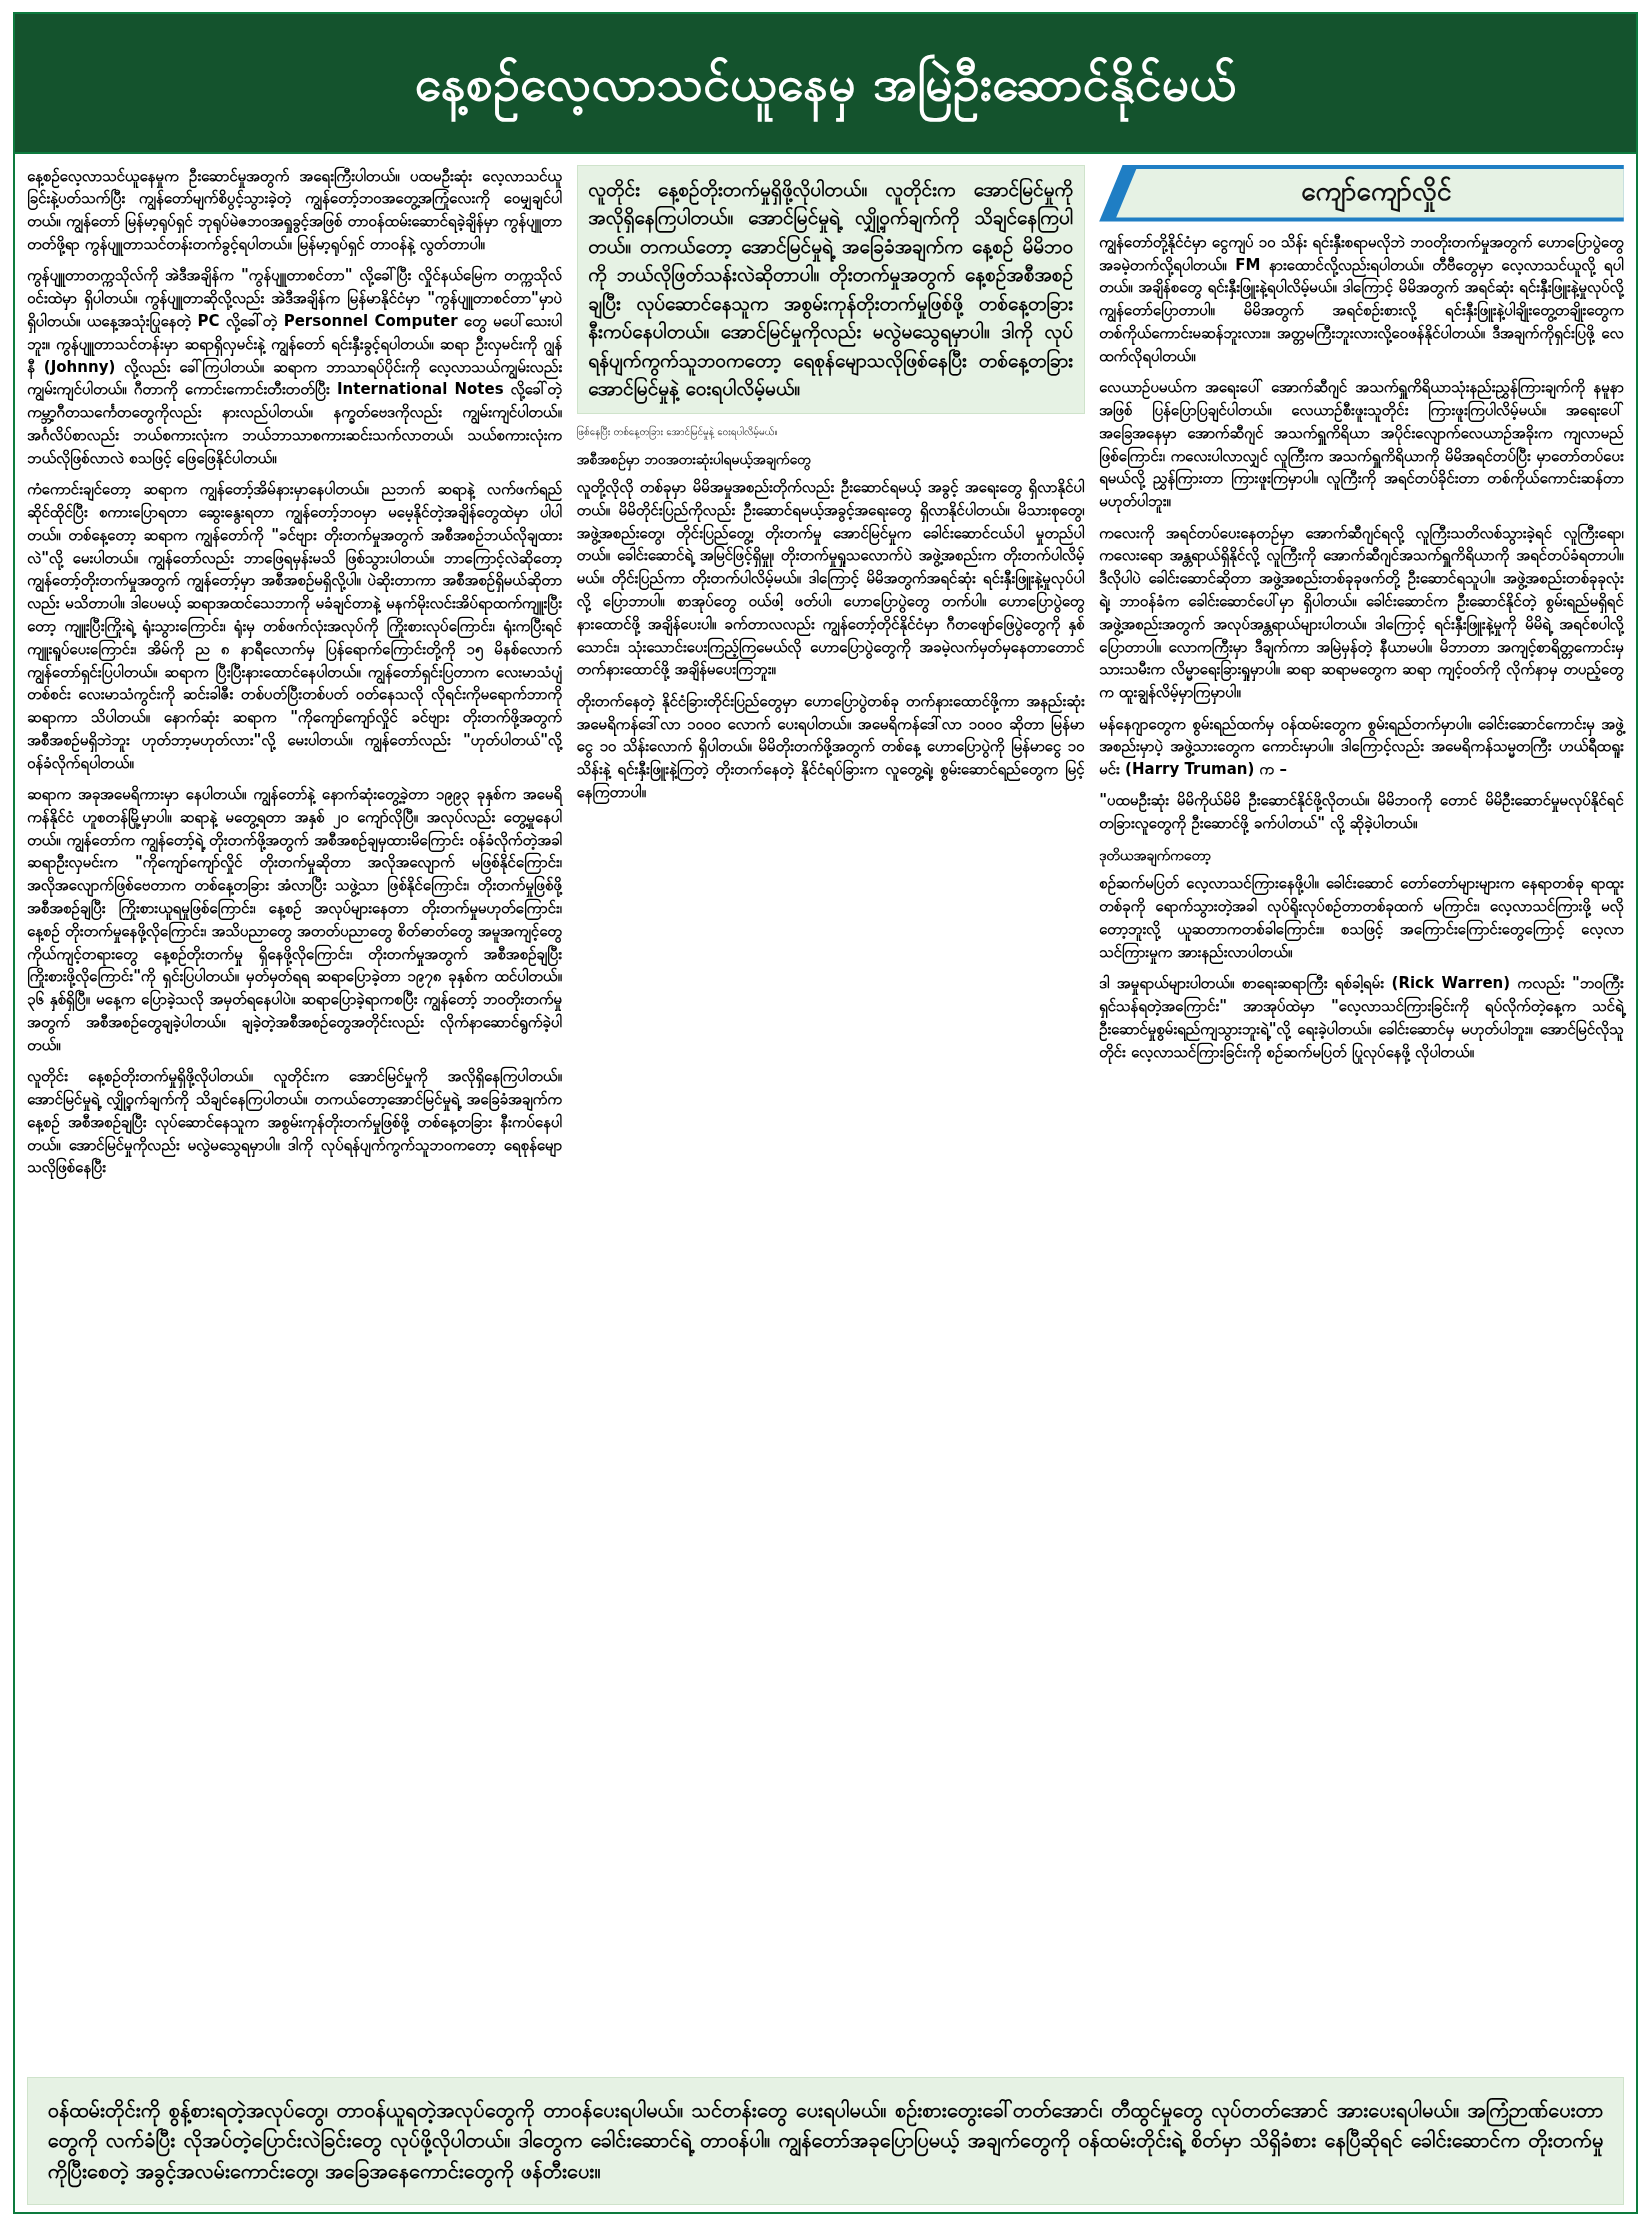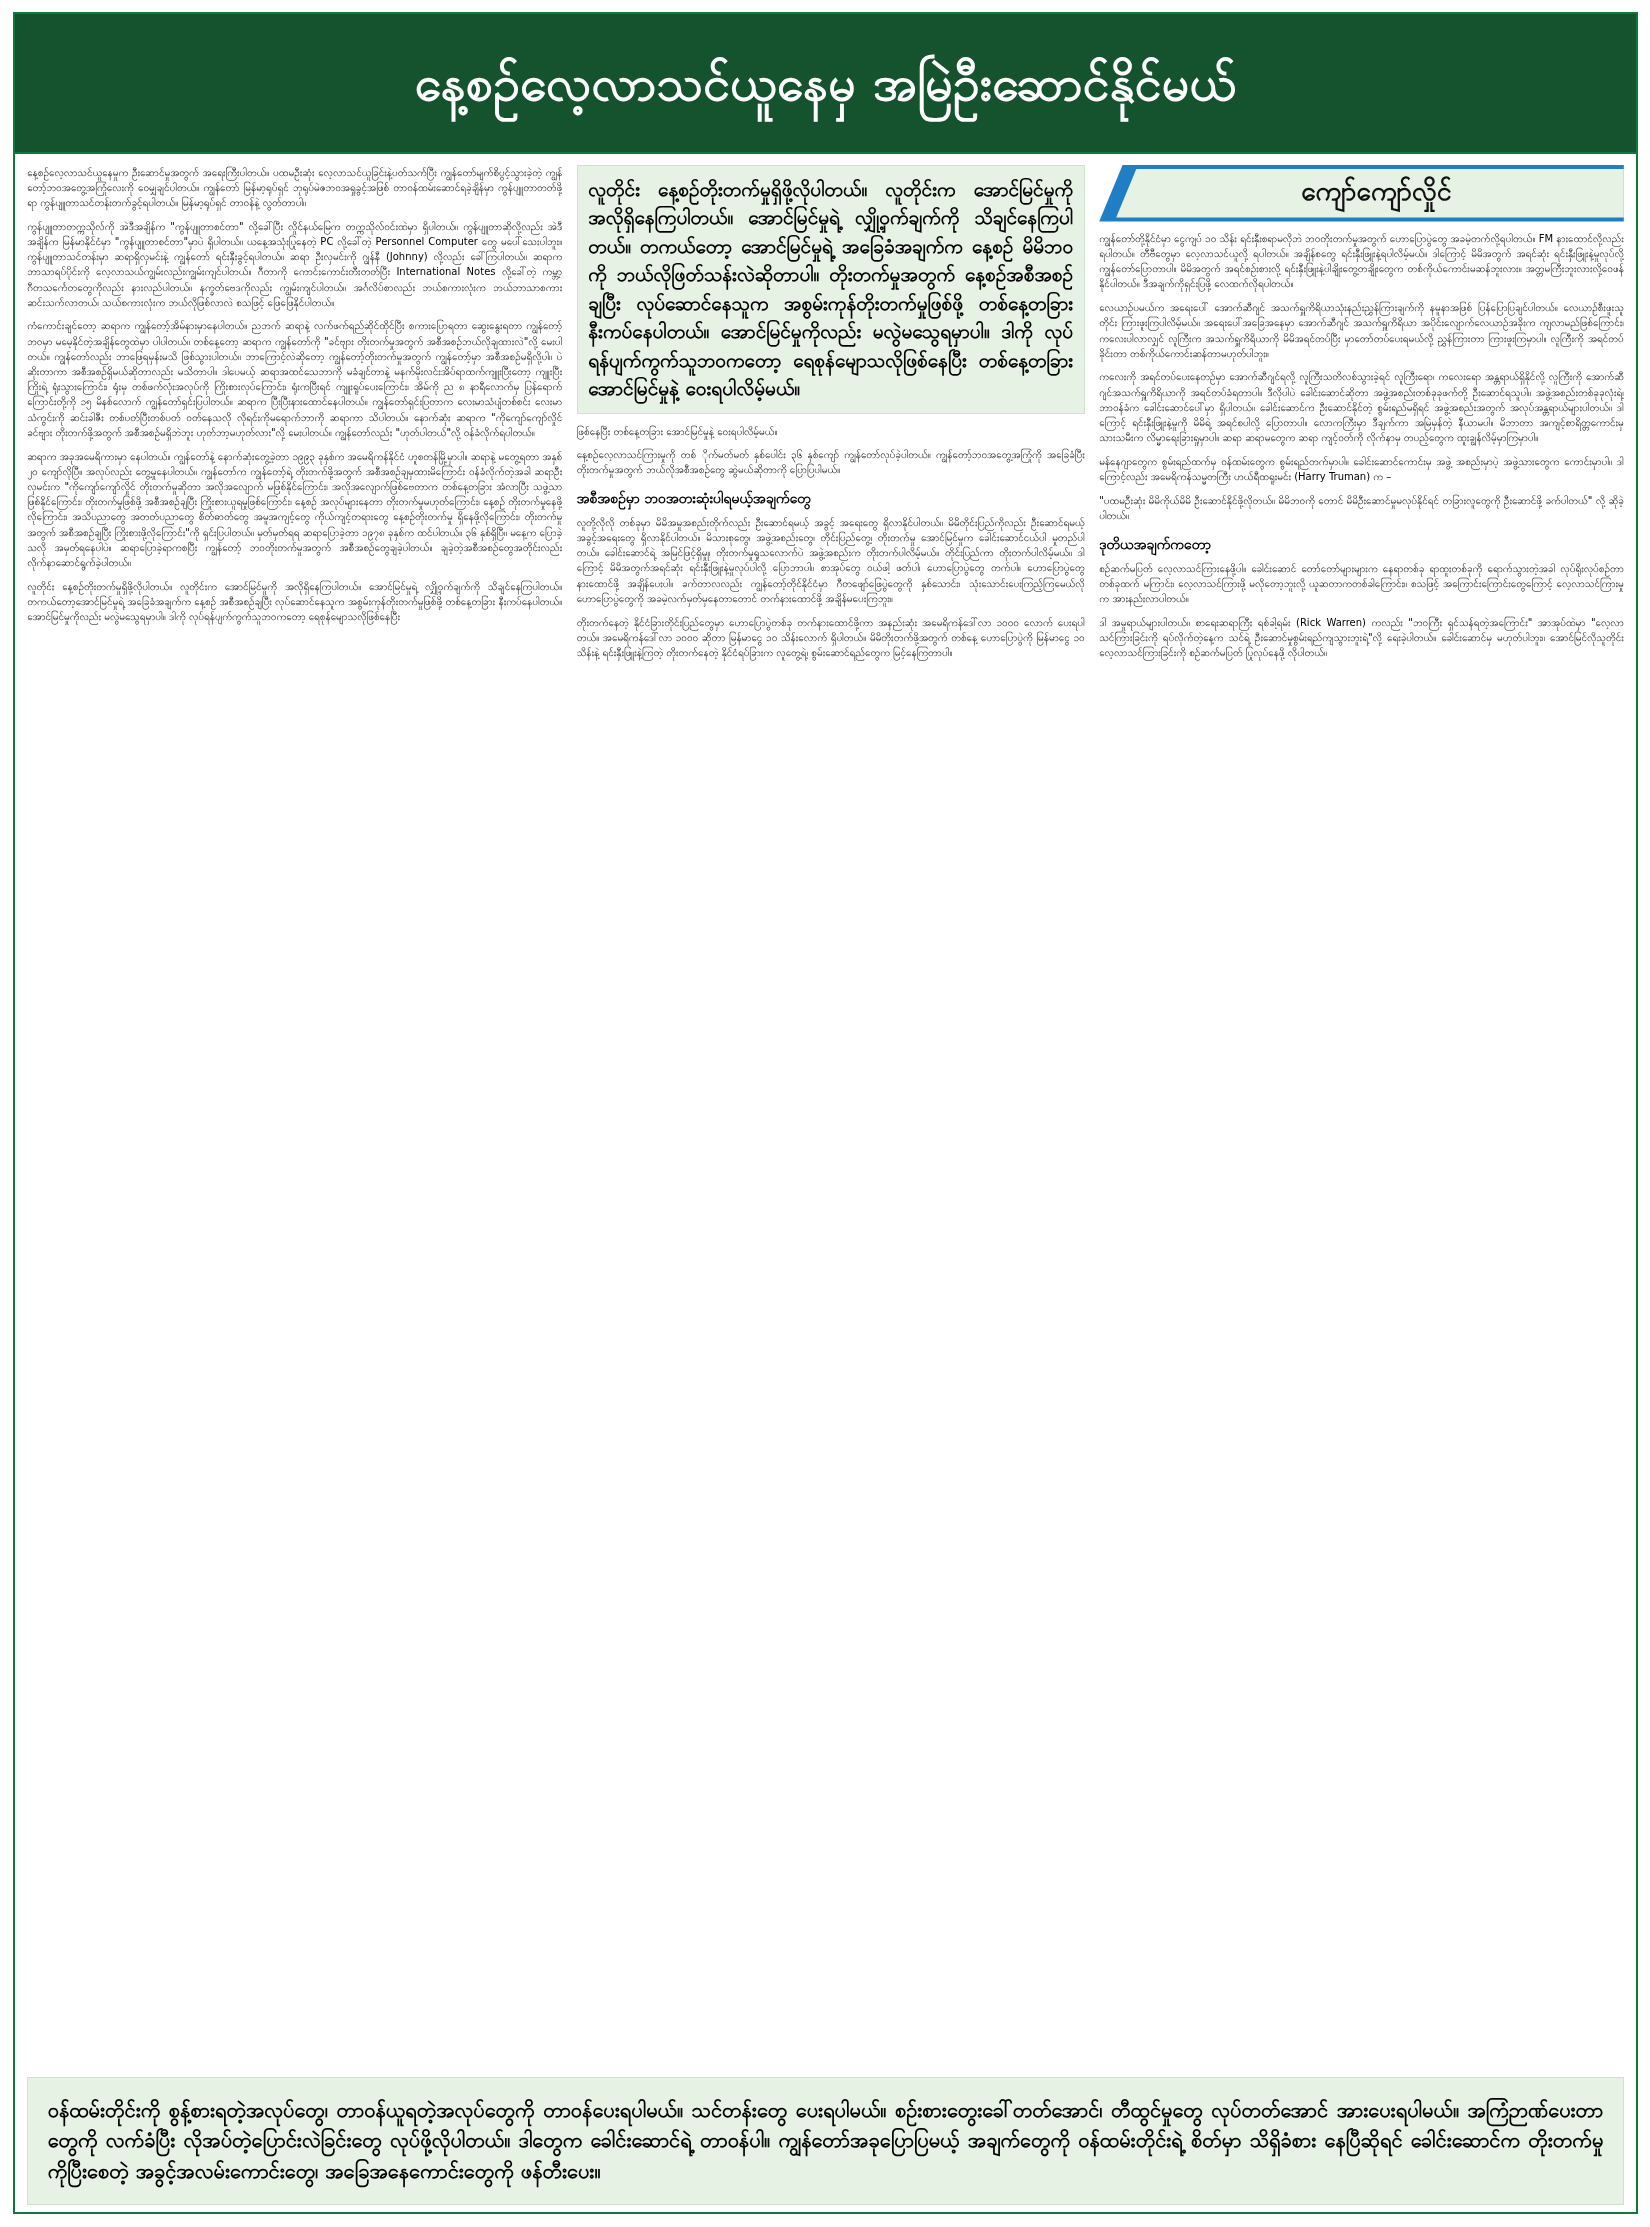--- a/index.html
+++ b/index.html
@@ -63,26 +63,27 @@
   }
   .col {
     display: flex;
     flex-direction: column;
   }
   .col-left  { width: 535px; }
   .col-mid   { width: 508px; }
   .col-right { width: 502px; flex: 1 1 auto; }
 
   .para {
-    font-size: 10px;
+    font-size: 15px;
     line-height: 1.52;
     text-align: justify;
     text-justify: inter-word;
     margin: 0 0 8.6px 0;
     word-break: break-word;
+    font-weight: bold;
   }
   .para:last-child { margin-bottom: 0; }
 
   
   .lead-box {
     background: #e6f2e4;
     border: 0.7px solid #cfe3cb;
     padding: 9.2px 10.6px 10.6px 10.6px;
     margin-bottom: 9.2px;
   }
@@ -170,21 +171,20 @@
           <p class="para">ကံကောင်းချင်တော့ ဆရာက ကျွန်တော့်အိမ်နားမှာနေပါတယ်။ ညဘက် ဆရာနဲ့ လက်ဖက်ရည်ဆိုင်ထိုင်ပြီး စကားပြောရတာ ဆွေးနွေးရတာ ကျွန်တော့်ဘဝမှာ မမေ့နိုင်တဲ့အချိန်တွေထဲမှာ ပါပါတယ်။ တစ်နေ့တော့ ဆရာက ကျွန်တော်ကို "ခင်ဗျား တိုးတက်မှုအတွက် အစီအစဉ်ဘယ်လိုချထားလဲ"လို့ မေးပါတယ်။ ကျွန်တော်လည်း ဘာဖြေရမှန်းမသိ ဖြစ်သွားပါတယ်။ ဘာကြောင့်လဲဆိုတော့ ကျွန်တော့်တိုးတက်မှုအတွက် ကျွန်တော့်မှာ အစီအစဉ်မရှိလို့ပါ။ ပဲဆိုးတာကာ အစီအစဉ်ရှိမယ်ဆိုတာလည်း မသိတာပါ။ ဒါပေမယ့် ဆရာအထင်သေဘာကို မခံချင်တာနဲ့ မနက်မိုးလင်းအိပ်ရာထက်ကျူးပြီးတော့ ကျူးပြီးကြိုးရဲ့ ရုံးသွားကြောင်း၊ ရုံးမှ တစ်ဖက်လုံးအလုပ်ကို ကြိုးစားလုပ်ကြောင်း၊ ရုံးကပြီးရင် ကျူးရူပ်ပေးကြောင်း၊ အိမ်ကို ည ၈ နာရီလောက်မှ ပြန်ရောက်ကြောင်းတို့ကို ၁၅ မိနစ်လောက် ကျွန်တော်ရှင်းပြပါတယ်။ ဆရာက ပြီးပြီးနားထောင်နေပါတယ်။ ကျွန်တော်ရှင်းပြတာက လေးမာသံပျံတစ်စင်း လေးမာသံကွင်းကို ဆင်းခါဇီး တစ်ပတ်ပြီးတစ်ပတ် ဝတ်နေသလို လိုရင်းကိုမရောက်ဘာကို ဆရာကာ သိပါတယ်။ နောက်ဆုံး ဆရာက "ကိုကျော်ကျော်လှိုင် ခင်ဗျား တိုးတက်ဖို့အတွက် အစီအစဉ်မရှိဘဲဘူး ဟုတ်ဘာ့မဟုတ်လား"လို့ မေးပါတယ်။ ကျွန်တော်လည်း "ဟုတ်ပါတယ်"လို့ ဝန်ခံလိုက်ရပါတယ်။</p>
           <p class="para">ဆရာက အခုအမေရိကားမှာ နေပါတယ်။ ကျွန်တော်နဲ့ နောက်ဆုံးတွေ့ခဲ့တာ ၁၉၉၃ ခုနှစ်က အမေရိကန်နိုင်ငံ ဟူစတန်မြို့မှာပါ။ ဆရာနဲ့ မတွေ့ရတာ အနှစ် ၂၀ ကျော်လိုပြီ။ အလုပ်လည်း တွေ့မှုနေပါတယ်။ ကျွန်တော်က ကျွန်တော့်ရဲ့ တိုးတက်ဖို့အတွက် အစီအစဉ်ချမှထားမိကြောင်း ဝန်ခံလိုက်တဲ့အခါ ဆရာဦးလှမင်းက "ကိုကျော်ကျော်လှိုင် တိုးတက်မှုဆိုတာ အလိုအလျောက် မဖြစ်နိုင်ကြောင်း၊ အလိုအလျောက်ဖြစ်ဗေတာက တစ်နေ့တခြား အံလာပြီး သဖွဲ့သာ ဖြစ်နိုင်ကြောင်း၊ တိုးတက်မှုဖြစ်ဖို့ အစီအစဉ်ချပြီး ကြိုးစားယူရမှုဖြစ်ကြောင်း၊ နေ့စဉ် အလုပ်များနေတာ တိုးတက်မှုမဟုတ်ကြောင်း၊ နေ့စဉ် တိုးတက်မှုနေဖို့လိုကြောင်း၊ အသိပညာတွေ အတတ်ပညာတွေ စိတ်ဓာတ်တွေ အမူအကျင့်တွေ ကိုယ်ကျင့်တရားတွေ နေ့စဉ်တိုးတက်မှု ရှိနေဖို့လိုကြောင်း၊ တိုးတက်မှုအတွက် အစီအစဉ်ချပြီး ကြိုးစားဖို့လိုကြောင်း"ကို ရှင်းပြပါတယ်။ မှတ်မှတ်ရရ ဆရာပြောခဲ့တာ ၁၉၇၈ ခုနှစ်က ထင်ပါတယ်။ ၃၆ နှစ်ရှိပြီ။ မနေ့က ပြောခဲ့သလို အမှတ်ရနေပါပဲ။ ဆရာပြောခဲ့ရာကစပြီး ကျွန်တော့် ဘဝတိုးတက်မှုအတွက် အစီအစဉ်တွေချခဲ့ပါတယ်။ ချခဲ့တဲ့အစီအစဉ်တွေအတိုင်းလည်း လိုက်နာဆောင်ရွက်ခဲ့ပါတယ်။</p>
           <p class="para">လူတိုင်း နေ့စဉ်တိုးတက်မှုရှိဖို့လိုပါတယ်။ လူတိုင်းက အောင်မြင်မှုကို အလိုရှိနေကြပါတယ်။ အောင်မြင်မှုရဲ့ လျှို့ဝှက်ချက်ကို သိချင်နေကြပါတယ်။ တကယ်တော့အောင်မြင်မှုရဲ့ အခြေခံအချက်က နေ့စဉ် အစီအစဉ်ချပြီး လုပ်ဆောင်နေသူက အစွမ်းကုန်တိုးတက်မှုဖြစ်ဖို့ တစ်နေ့တခြား နီးကပ်နေပါတယ်။ အောင်မြင်မှုကိုလည်း မလွဲမသွေရမှာပါ။ ဒါကို လုပ်ရန်ပျက်ကွက်သူဘဝကတော့ ရေစုန်မျောသလိုဖြစ်နေပြီး</p>
         </div>
 
         <div class="col col-mid">
           <div class="lead-box">
             <p class="lead-text">လူတိုင်း နေ့စဉ်တိုးတက်မှုရှိဖို့လိုပါတယ်။ လူတိုင်းက အောင်မြင်မှုကို အလိုရှိနေကြပါတယ်။ အောင်မြင်မှုရဲ့ လျှို့ဝှက်ချက်ကို သိချင်နေကြပါတယ်။ တကယ်တော့ အောင်မြင်မှုရဲ့ အခြေခံအချက်က နေ့စဉ် မိမိဘဝကို ဘယ်လိုဖြတ်သန်းလဲဆိုတာပါ။ တိုးတက်မှုအတွက် နေ့စဉ်အစီအစဉ်ချပြီး လုပ်ဆောင်နေသူက အစွမ်းကုန်တိုးတက်မှုဖြစ်ဖို့ တစ်နေ့တခြား နီးကပ်နေပါတယ်။ အောင်မြင်မှုကိုလည်း မလွဲမသွေရမှာပါ။ ဒါကို လုပ်ရန်ပျက်ကွက်သူဘဝကတော့ ရေစုန်မျောသလိုဖြစ်နေပြီး တစ်နေ့တခြား အောင်မြင်မှုနဲ့ ဝေးရပါလိမ့်မယ်။</p>
           </div>
           <p class="sub-note">ဖြစ်နေပြီး တစ်နေ့တခြား အောင်မြင်မှုနဲ့ ဝေးရပါလိမ့်မယ်။</p>
-          <p class="para">နေ့စဉ်လေ့လာသင်ကြားမှုကို တစ်�ိုက်မတ်မတ် နှစ်ပေါင်း ၃၆ နှစ်ကျော် ကျွန်တော်လုပ်ခဲ့ပါတယ်။ ကျွန်တော့်ဘဝအတွေ့အကြုံကို အခြေခံပြီး တိုးတက်မှုအတွက် ဘယ်လိုအစီအစဉ်တွေ ဆွဲမယ်ဆိုတာကို ပြောပြပါမယ်။</p>
           <h3 class="subhead">အစီအစဉ်မှာ ဘဝအတးဆုံးပါရမယ့်အချက်တွေ</h3>
           <p class="para">လူတို့လိုလို တစ်ခုမှာ မိမိအမှုအစည်းတိုက်လည်း ဦးဆောင်ရမယ့် အခွင့် အရေးတွေ ရှိလာနိုင်ပါတယ်။ မိမိတိုင်းပြည်ကိုလည်း ဦးဆောင်ရမယ့်အခွင့်အရေးတွေ ရှိလာနိုင်ပါတယ်။ မိသားစုတွေ၊ အဖွဲ့အစည်းတွေ၊ တိုင်းပြည်တွေ့၊ တိုးတက်မှု အောင်မြင်မှုက ခေါင်းဆောင်ငယ်ပါ မှုတည်ပါတယ်။ ခေါင်းဆောင်ရဲ့ အမြင်ဖြင့်ရှိမှုု၊ တိုးတက်မှုရှုသလောက်ပဲ အဖွဲ့အစည်းက တိုးတက်ပါလိမ့်မယ်။ တိုင်းပြည်ကာ တိုးတက်ပါလိမ့်မယ်။ ဒါကြောင့် မိမိအတွက်အရင်ဆုံး ရင်းနှီးဖြူးနဲ့မှုလုပ်ပါလို့ ပြောဘာပါ။ စာအုပ်တွေ ဝယ်ဖါ့ ဖတ်ပါ၊ ဟောပြောပွဲတွေ တက်ပါ။ ဟောပြောပွဲတွေ နားထောင်ဖို့ အချိန်ပေးပါ။ ခက်တာလလည်း ကျွန်တော့်တိုင်နိုင်ငံမှာ ဂီတဖျော်ဖြေပွဲတွေကို နှစ်သောင်း၊ သုံးသောင်းပေးကြည့်ကြမေယ်လို ဟောပြောပွဲတွေကို အခမဲ့လက်မှတ်မှနေတာတောင် တက်နားထောင်ဖို့ အချိန်မပေးကြဘူး။</p>
           <p class="para">တိုးတက်နေတဲ့ နိုင်ငံခြားတိုင်းပြည်တွေမှာ ဟောပြောပွဲတစ်ခု တက်နားထောင်ဖို့ကာ အနည်းဆုံး အမေရိကန်ဒေါ်လာ ၁၀၀၀ လောက် ပေးရပါတယ်။ အမေရိကန်ဒေါ်လာ ၁၀၀၀ ဆိုတာ မြန်မာငွေ ၁၀ သိန်းလောက် ရှိပါတယ်။ မိမိတိုးတက်ဖို့အတွက် တစ်နေ့ ဟောပြောပွဲကို မြန်မာငွေ ၁၀ သိန်းနဲ့ ရင်းနှီးဖြူးနဲ့ကြတဲ့ တိုးတက်နေတဲ့ နိုင်ငံရပ်ခြားက လူတွေ့ရဲ့၊ စွမ်းဆောင်ရည်တွေက မြင့်နေကြတာပါ။</p>
         </div>
 
         <div class="col col-right">
           <div class="byline">
             <div class="byline-shape"></div>
             <div class="byline-inner">
               <span class="byline-name">ကျော်ကျော်လှိုင်</span>

